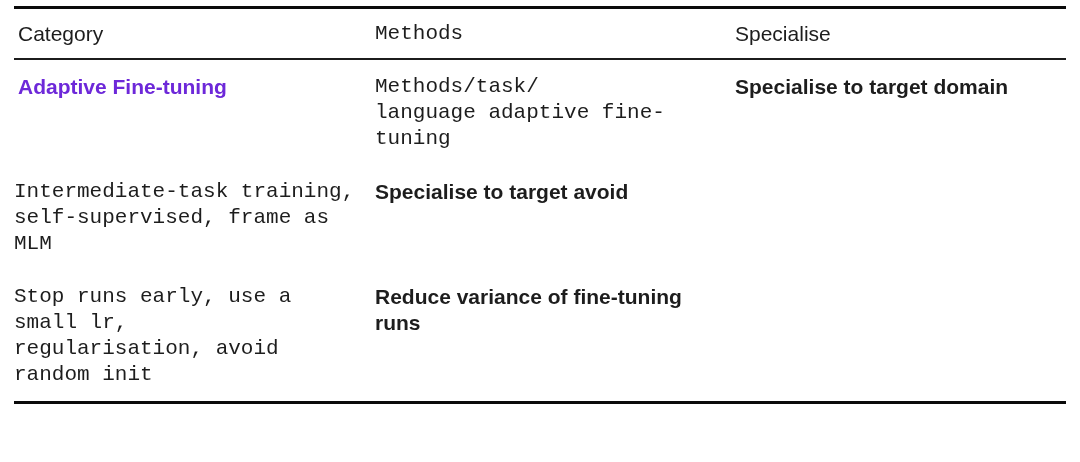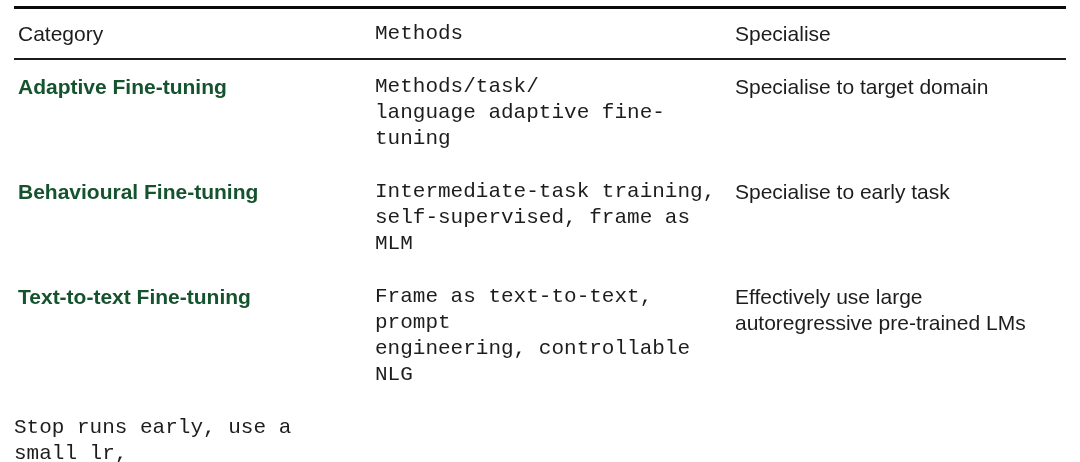--- a/index.html
+++ b/index.html
@@ -26,37 +26,37 @@
     grid-template-columns: 361px 360px 1fr;
   }
   .cell {
     font-size: 21px;
     line-height: 26px;
     white-space: pre-line;
     color: #1d1d1d;
   }
   .col1 { padding-left: 4px; padding-right: 20px; }
   .col2 { padding-right: 16px; font-family: Liberation Mono, monospace; }
-  .col3 { padding-right: 4px; }
+  .col3 { padding-right: 4px; font-weight: bold; }
   .hrow {
     border-bottom: 2px solid #1c1c1c;
   }
   .hrow .cell {
     padding-top: 13px;
     padding-bottom: 13px;
     line-height: 23px;
     font-weight: 400;
   }
   .brow .cell {
     padding-top: 14px;
     padding-bottom: 13px;
   }
   .cat {
     font-weight: 700;
-    color: #14532d;
+    color: #6d28d9;
   }
 </style>
 </head>
 <body>
 
 <div class="figure">
   <div class="tbl">
 
     <div class="hrow">
       <div class="cell col1">Category</div>
@@ -65,34 +65,28 @@
     </div>
 
     <div class="brow">
       <div class="cell col1 cat">Adaptive Fine-tuning</div>
       <div class="cell col2">Methods/task/
 language adaptive fine-tuning</div>
       <div class="cell col3">Specialise to target domain</div>
     </div>
 
     <div class="brow">
-      <div class="cell col1 cat">Behavioural Fine-tuning</div>
       <div class="cell col2">Intermediate-task training,
 self-supervised, frame as MLM</div>
-      <div class="cell col3">Specialise to early task</div>
+      <div class="cell col3">Specialise to target avoid</div>
     </div>
 
 
-    <div class="brow">
-      <div class="cell col1 cat">Text-to-text Fine-tuning</div>
-      <div class="cell col2">Frame as text-to-text, prompt
-engineering, controllable NLG</div>
-      <div class="cell col3">Effectively use large
-autoregressive pre-trained LMs</div>
-    </div>
 
     <div class="brow">
       <div class="cell col2">Stop runs early, use a small lr,
 regularisation, avoid random init</div>
+      <div class="cell col3">Reduce variance of fine-tuning
+runs</div>
     </div>
 
   </div>
 </div>
 
 </body></html>

